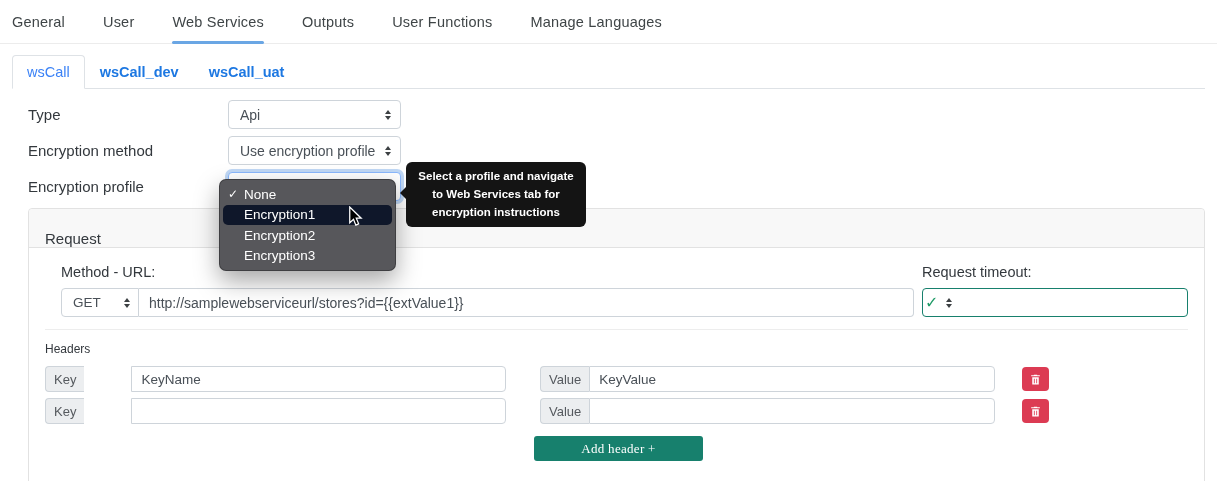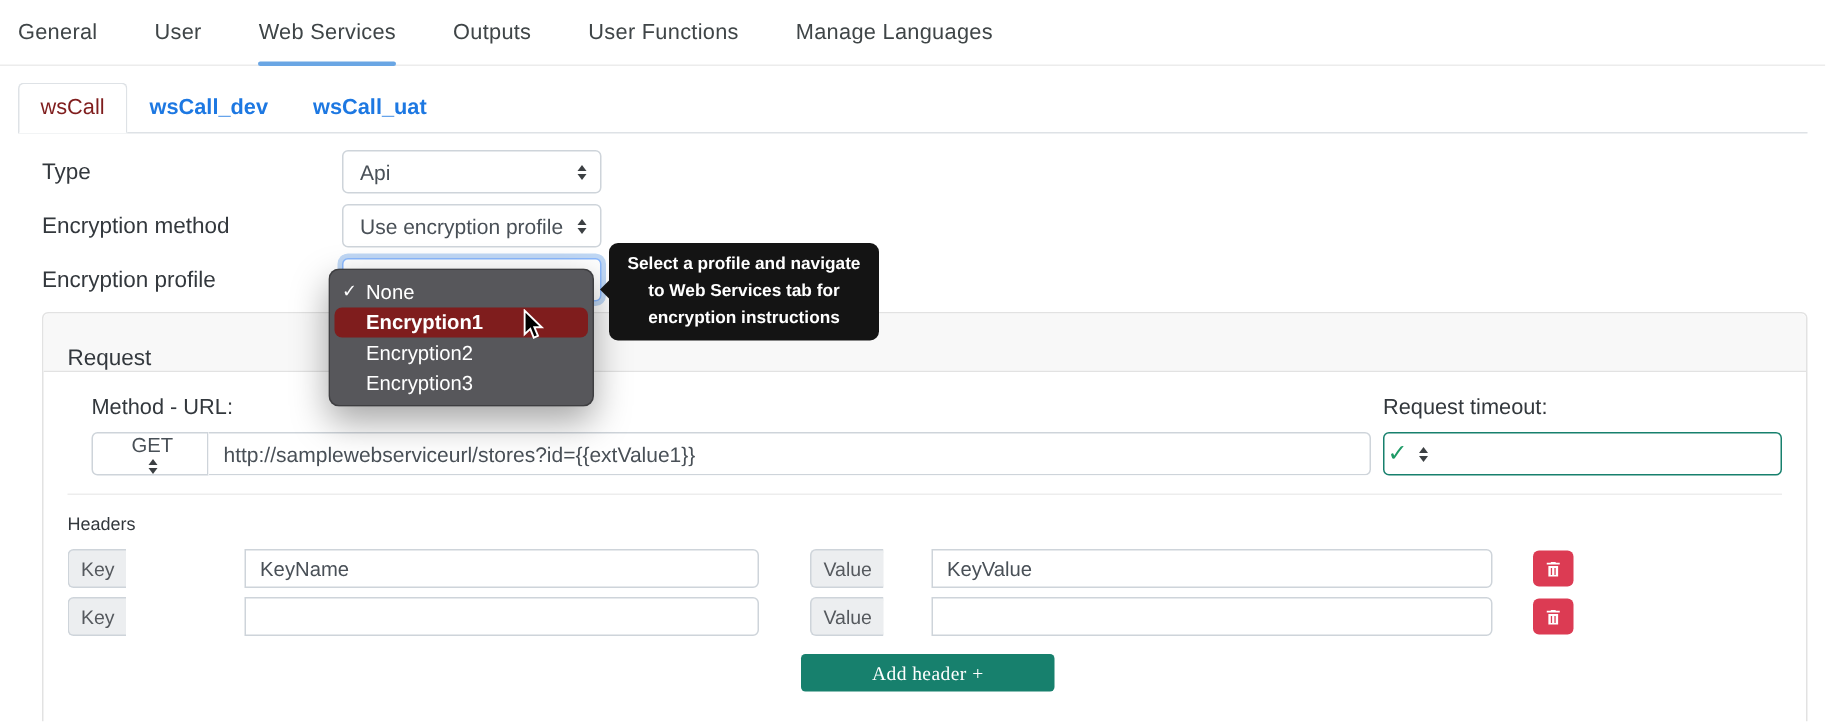--- a/index.html
+++ b/index.html
@@ -12,21 +12,21 @@
             border-bottom:1px solid #ececec; }
   .topnav .nav-item { position:relative; height:100%; display:flex; align-items:center;
             font-size:14.5px; color:#3f4547; cursor:pointer; letter-spacing:.2px; }
   .topnav .nav-item.active::after { content:""; position:absolute; left:0; right:0; bottom:-1px;
             height:3px; background:#6aa6e4; border-radius:2px; }
 
   
   .subtabs { display:flex; align-items:flex-end; margin:11px 12px 0 12px; border-bottom:1px solid #dee2e6; }
   .subtab { padding:8px 14px; font-size:14.5px; border:1px solid transparent;
             border-radius:4px 4px 0 0; margin-bottom:-1px; cursor:pointer; }
-  .subtab.active { border-color:#dee2e6 #dee2e6 #fff; background:#fff; color:#7f1d1d; }
+  .subtab.active { border-color:#dee2e6 #dee2e6 #fff; background:#fff; color:#3b82f6; }
   .subtab.link { color:#1d78e2;font-weight:bold; }
 
   
   .form-area { padding:11px 28px 0 28px; }
   .form-row { display:flex; align-items:center; margin-bottom:7px; height:29px; }
   .form-row .flabel { width:200px; font-size:15px; color:#33383d; }
   .sel { width:173px; height:29px; border:1px solid #ced4da; border-radius:4px;
          background:#fff; display:flex; align-items:center; justify-content:space-between;
          padding:0 9px 0 11px; font-size:14px; color:#495057; cursor:pointer; }
   .sel.focused { border-color:#8ab8fd; box-shadow:0 0 0 3px rgba(74,144,226,.35); }
@@ -41,21 +41,21 @@
                   height:39px; display:flex; align-items:flex-end; font-size:15px; color:#33383d;
                   border-radius:4px 4px 0 0; }
   .panel-body { padding:16px; }
   .req-row { display:flex;margin-left:16px; }
   .col-url { width:853px; }
   .col-timeout { margin-left:auto; width:266px; }
   .small-label { font-size:14.5px; color:#33383d; margin-bottom:8px; }
   .input-group { display:flex; height:29px; }
   .method-sel { width:78px; border:1px solid #ced4da; border-radius:4px 0 0 4px; background:#fff;
                 display:flex; align-items:center; justify-content:space-between; padding:0 8px 0 11px;
-                font-size:13.5px; color:#495057; cursor:pointer;flex-direction:column; }
+                font-size:13.5px; color:#495057; cursor:pointer; }
   .url-input { flex:1; height:29px; border:1px solid #ced4da; border-left:none;
                border-radius:0 4px 4px 0; padding:0 10px; font-size:14px; color:#495057;
                font-family:inherit; outline:none; }
   .timeout-box { display:flex; align-items:center; height:29px; border:1px solid #17806d;
                  border-radius:4px; padding:0 8px 0 2px; }
   .timeout-box input { flex:1; min-width:0; border:none; outline:none; font-size:14px; color:#495057;
                  font-family:inherit; padding:0 8px; }
   .check-glyph { color:#1e9a66; font-weight:bold; font-size:16px; margin-right:8px; line-height:1; }
 
   .body-divider { border:none; border-top:1px solid #ededed; margin:12px 0; }
@@ -63,35 +63,35 @@
   
   .headers-label { font-size:12px; color:#33383d; margin:0 0 10px 0; }
   .hdr-row { display:flex; align-items:center; margin-bottom:6px; height:26px; }
   .kv-group { display:flex; height:26px; }
   .kv-group.key { width:461px;gap:47px; }
   .kv-group.value { width:455px; margin-left:34px; }
   .kv-prefix { background:#eceef0; border:1px solid #ced4da; border-right:none;
                border-radius:4px 0 0 4px; display:flex; align-items:center; padding:0 8px;
                font-size:13px; color:#55595e; }
   .kv-input { flex:1; border:1px solid #ced4da; border-radius:0 4px 4px 0; padding:0 9px;
-              font-size:13.5px; color:#495057; font-family:inherit; outline:none; min-width:0;margin-left:32px; }
+              font-size:13.5px; color:#495057; font-family:inherit; outline:none; min-width:0; }
   .trash-btn { margin-left:27px; width:27px; height:24px; background:#dc3b53; border:none;
                border-radius:4px; display:flex; align-items:center; justify-content:center; cursor:pointer; }
   .add-header-btn { display:block; margin:12px 0 0 489px; width:169px; height:25px; background:#17806d;
                color:#fff; border:none; border-radius:3px; font-size:13px; font-family:Liberation Serif, serif;
                cursor:pointer; letter-spacing:.3px; }
 
   
   .dd-popup { position:absolute; left:219px; top:179px; width:177px; z-index:50;
               background:#57575b; border:1px solid rgba(0,0,0,.28); border-radius:7px;
               box-shadow:0 10px 24px rgba(0,0,0,.35); padding:4px 0; }
   .dd-item { display:flex; align-items:center; margin:0 3px; padding:2px 5px; height:20.5px;
              border-radius:5px; font-size:13.5px; color:#fff; cursor:pointer; }
   .dd-item .dd-check { width:16px; font-size:12px; color:#fff; }
-  .dd-item.highlighted { background:#7f1d1d;font-weight:bold; }
+  .dd-item.highlighted { background:#0f172a; }
 
   
   .tooltip { position:absolute; left:406px; top:162px; width:180px; z-index:60;
              background:#141414; color:#fff; border-radius:6px; padding:6px 8px;
              font-size:11.5px; font-weight:bold; line-height:1.55; text-align:center; }
   .tooltip::before { content:""; position:absolute; left:-6px; top:25px; width:0; height:0;
              border-top:6px solid transparent; border-bottom:6px solid transparent;
              border-right:6px solid #141414; }
 
   

